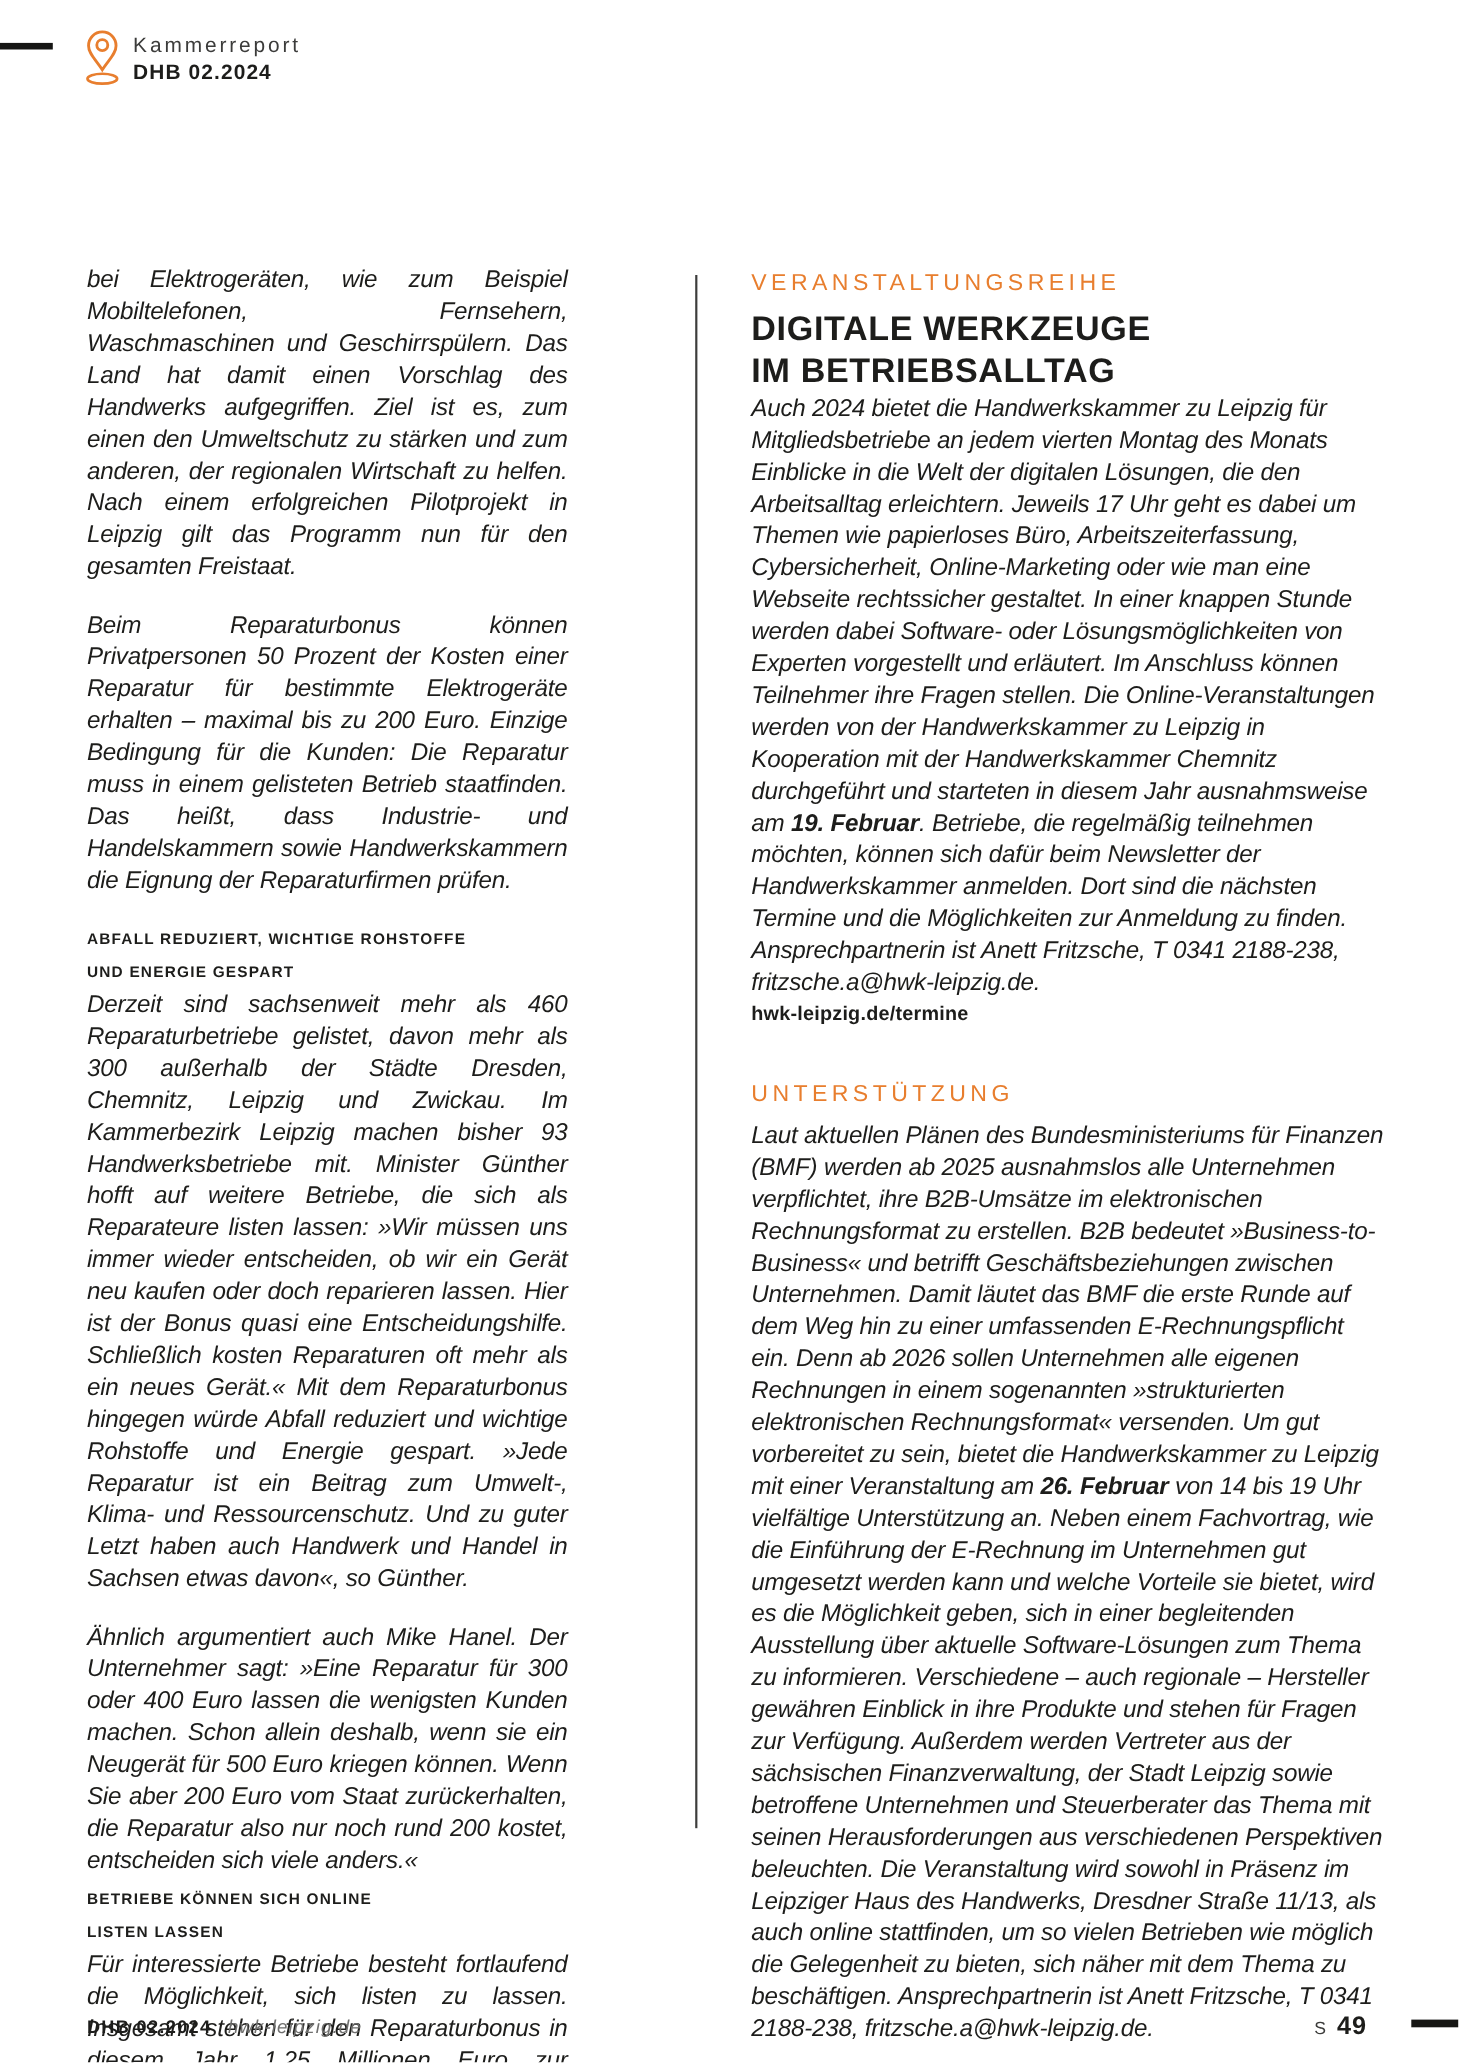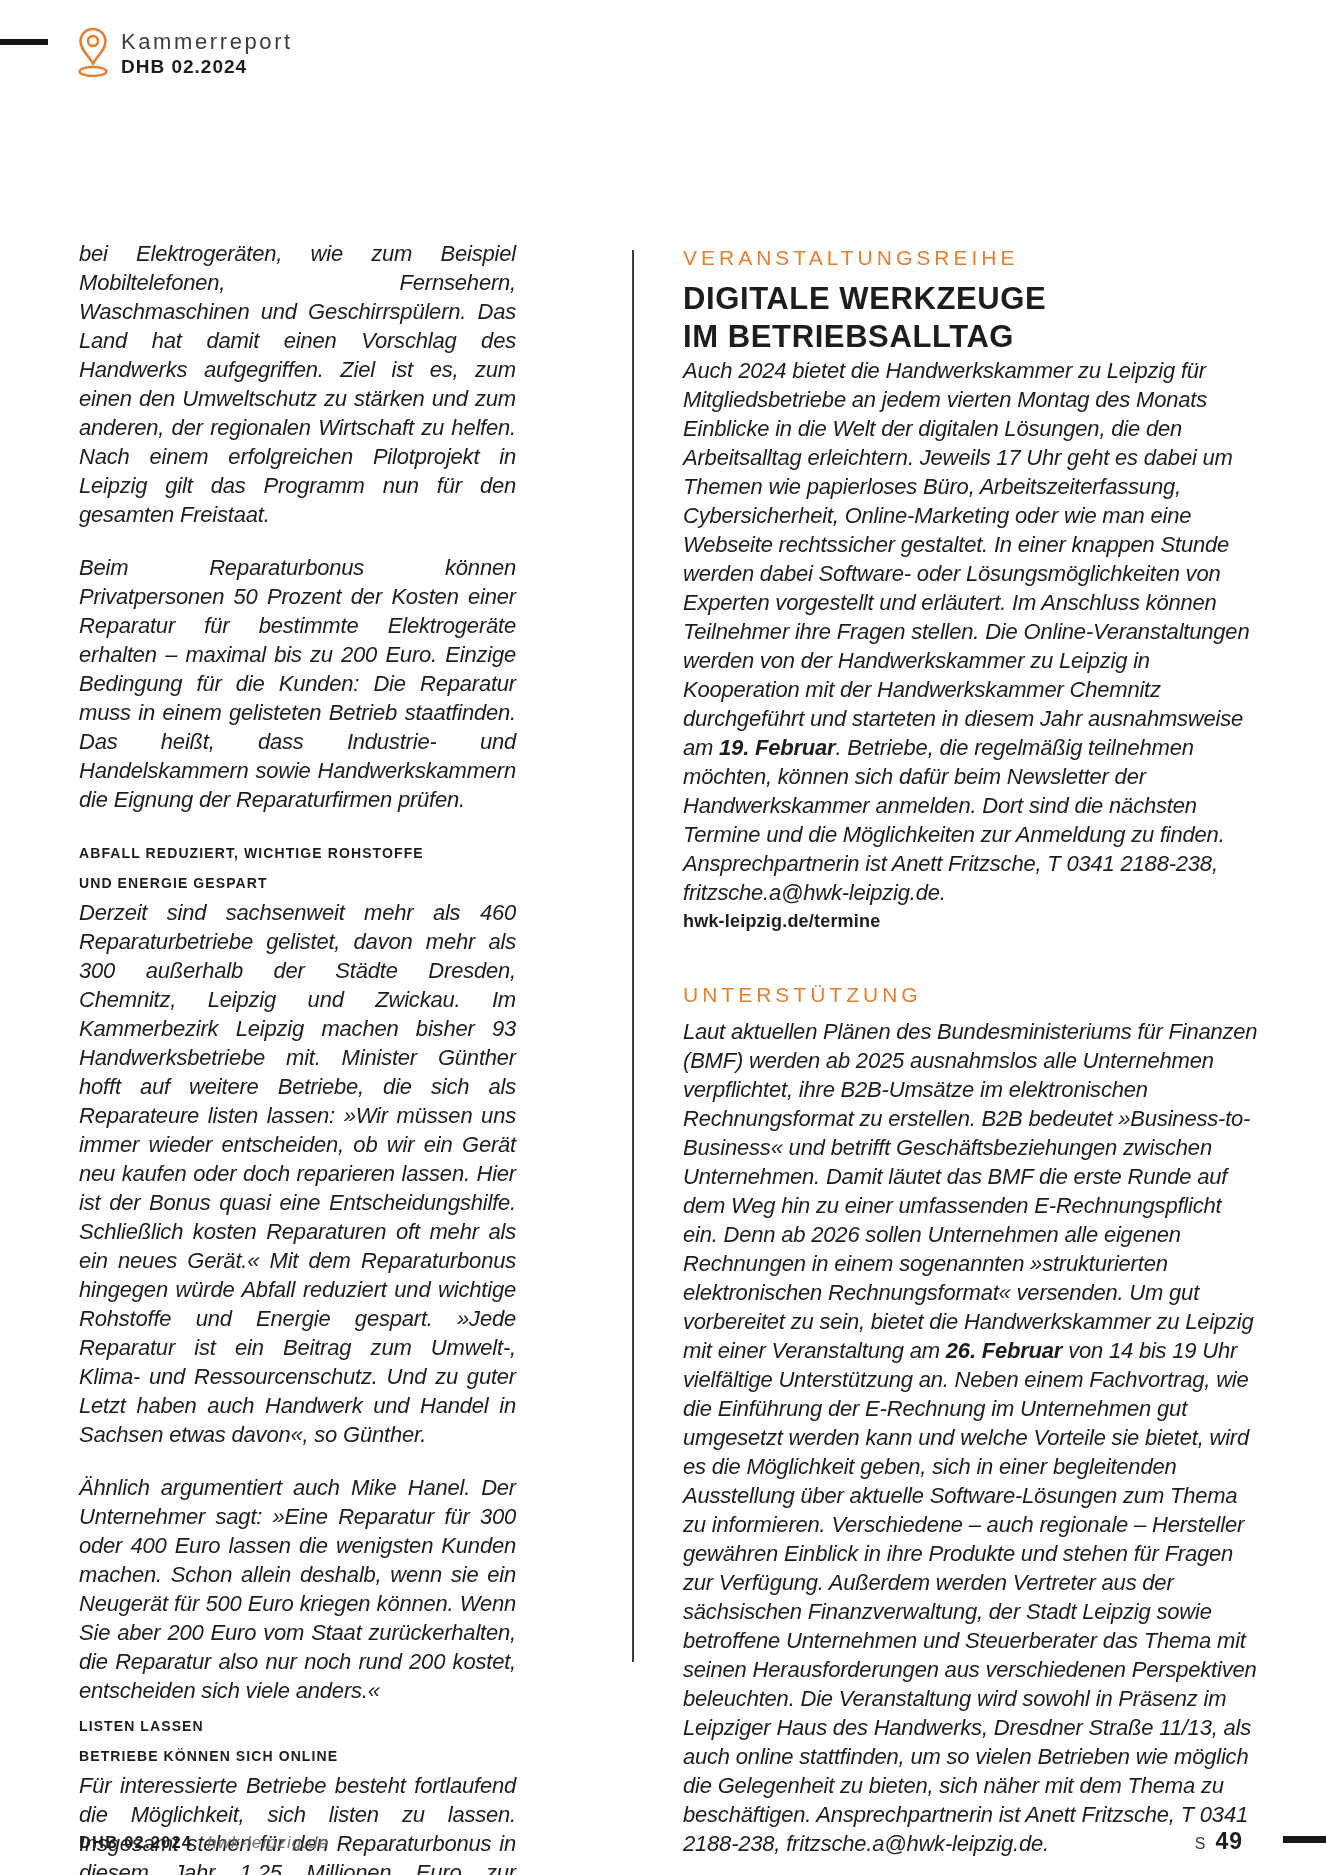--- a/index.html
+++ b/index.html
@@ -8,21 +8,21 @@
     position:relative; width:1326px; height:1875px; background:#ffffff;
     font-family:"Liberation Sans", sans-serif; color:#1D1D1B; overflow:hidden;
   }
   .trim-bar { position:absolute; background:#161614; }
   .bar-top-left { left:0; top:39px; width:48px; height:6px; }
   .bar-bottom-right { right:0; top:1836px; width:43px; height:7px; }
 
   
   .header { position:absolute; left:76px; top:26px; display:flex; }
   .brand-text { margin-left:11px; padding-top:4px; }
-  .brand-title { font-size:22px; line-height:24px; letter-spacing:2.6px; color:#3C3C3B; font-weight:400; }
+  .brand-title { font-size:19px; line-height:24px; letter-spacing:2.6px; color:#3C3C3B; font-weight:400; }
   .brand-issue { font-size:19px; line-height:25px; letter-spacing:1px; color:#1D1D1B; font-weight:bold; }
 
   
   .col-left  { position:absolute; left:79px;  top:239px; width:437px; }
   .col-right { position:absolute; left:683px; top:243px; width:575px; }
   .vdivider  { position:absolute; left:632px; top:250px; width:2px; height:1412px; background:#3D3D3C; }
 
   .body-text {
     font-size:22px; line-height:29px; color:#1D1D1B;
     letter-spacing:-0.2px; hyphens:auto;font-style:italic; -webkit-hyphens:auto;
@@ -88,22 +88,22 @@
   <div class="col-left">
     <p class="body-text para">bei Elektrogeräten, wie zum Beispiel Mobiltelefonen, Fernsehern, Waschmaschinen und Geschirrspülern. Das Land hat damit einen Vorschlag des Handwerks aufgegriffen. Ziel ist es, zum einen den Umweltschutz zu stärken und zum anderen, der regionalen Wirtschaft zu helfen. Nach einem erfolgreichen Pilotprojekt in Leipzig gilt das Programm nun für den gesamten Freistaat.</p>
     <p class="body-text para">Beim Reparaturbonus können Privatpersonen 50 Prozent der Kosten einer Reparatur für bestimmte Elektrogeräte erhalten – maximal bis zu 200 Euro. Einzige Bedingung für die Kunden: Die Reparatur muss in einem gelisteten Betrieb staatfinden. Das heißt, dass Industrie- und Handelskammern sowie Handwerkskammern die Eignung der Reparaturfirmen prüfen.</p>
     <div class="subhead">
       <div>ABFALL REDUZIERT, WICHTIGE ROHSTOFFE</div>
       <div>UND ENERGIE GESPART</div>
     </div>
     <p class="body-text para">Derzeit sind sachsenweit mehr als 460 Reparaturbetriebe gelistet, davon mehr als 300 außerhalb der Städte Dresden, Chemnitz, Leipzig und Zwickau. Im Kammerbezirk Leipzig machen bisher 93 Handwerksbetriebe mit. Minister Günther hofft auf weitere Betriebe, die sich als Reparateure listen lassen: »Wir müssen uns immer wieder entscheiden, ob wir ein Gerät neu kaufen oder doch reparieren lassen. Hier ist der Bonus quasi eine Entscheidungshilfe. Schließlich kosten Reparaturen oft mehr als ein neues Gerät.« Mit dem Reparaturbonus hingegen würde Abfall reduziert und wichtige Rohstoffe und Energie gespart. »Jede Reparatur ist ein Beitrag zum Umwelt-, Klima- und Ressourcenschutz. Und zu guter Letzt haben auch Handwerk und Handel in Sachsen etwas davon«, so Günther.</p>
     <p class="body-text para-tight">Ähnlich argumentiert auch Mike Hanel. Der Unternehmer sagt: »Eine Reparatur für 300 oder 400 Euro lassen die wenigsten Kunden machen. Schon allein deshalb, wenn sie ein Neugerät für 500 Euro kriegen können. Wenn Sie aber 200 Euro vom Staat zurückerhalten, die Reparatur also nur noch rund 200 kostet, entscheiden sich viele anders.«</p>
     <div class="subhead">
+      <div>BETRIEBE KÖNNEN SICH ONLINE</div>
       <div>LISTEN LASSEN</div>
-      <div>BETRIEBE KÖNNEN SICH ONLINE</div>
     </div>
     <p class="body-text para-tight">Für interessierte Betriebe besteht fortlaufend die Möglichkeit, sich listen zu lassen. Insgesamt stehen für den Reparaturbonus in diesem Jahr 1,25 Millionen Euro zur Verfügung. Die förderfähigen Geräte und die teilnehmenden Reparaturbetriebe sind auf den entsprechenden Internetseiten der Sächsischen Aufbau Bank (SAB) aufgelistet.</p>
     <div class="link-line">sab.sachsen.de/reparaturbonus</div>
   </div>
 
   <div class="col-right">
 
     <div class="section-1">
       <div class="kicker" style="color:#E87E2E">VERANSTALTUNGSREIHE</div>
       <div class="headline">

